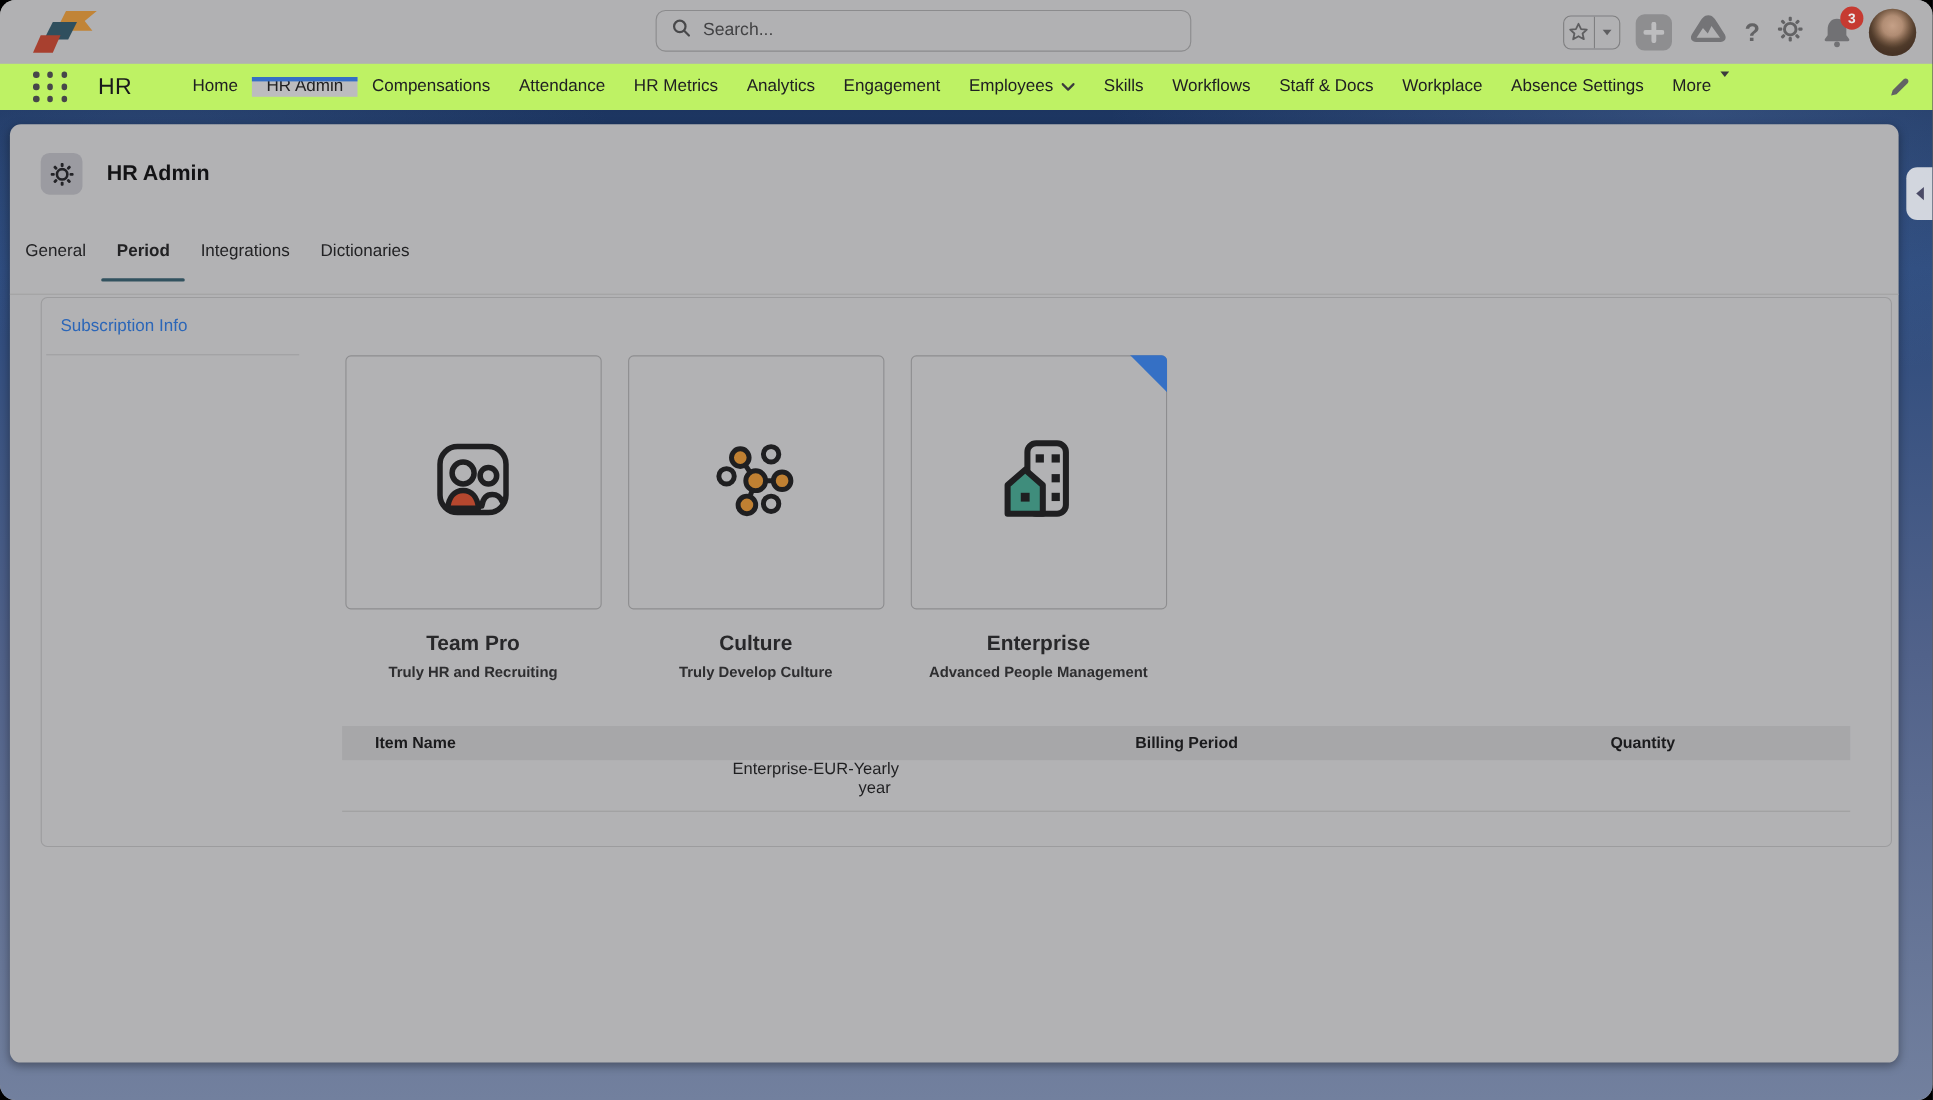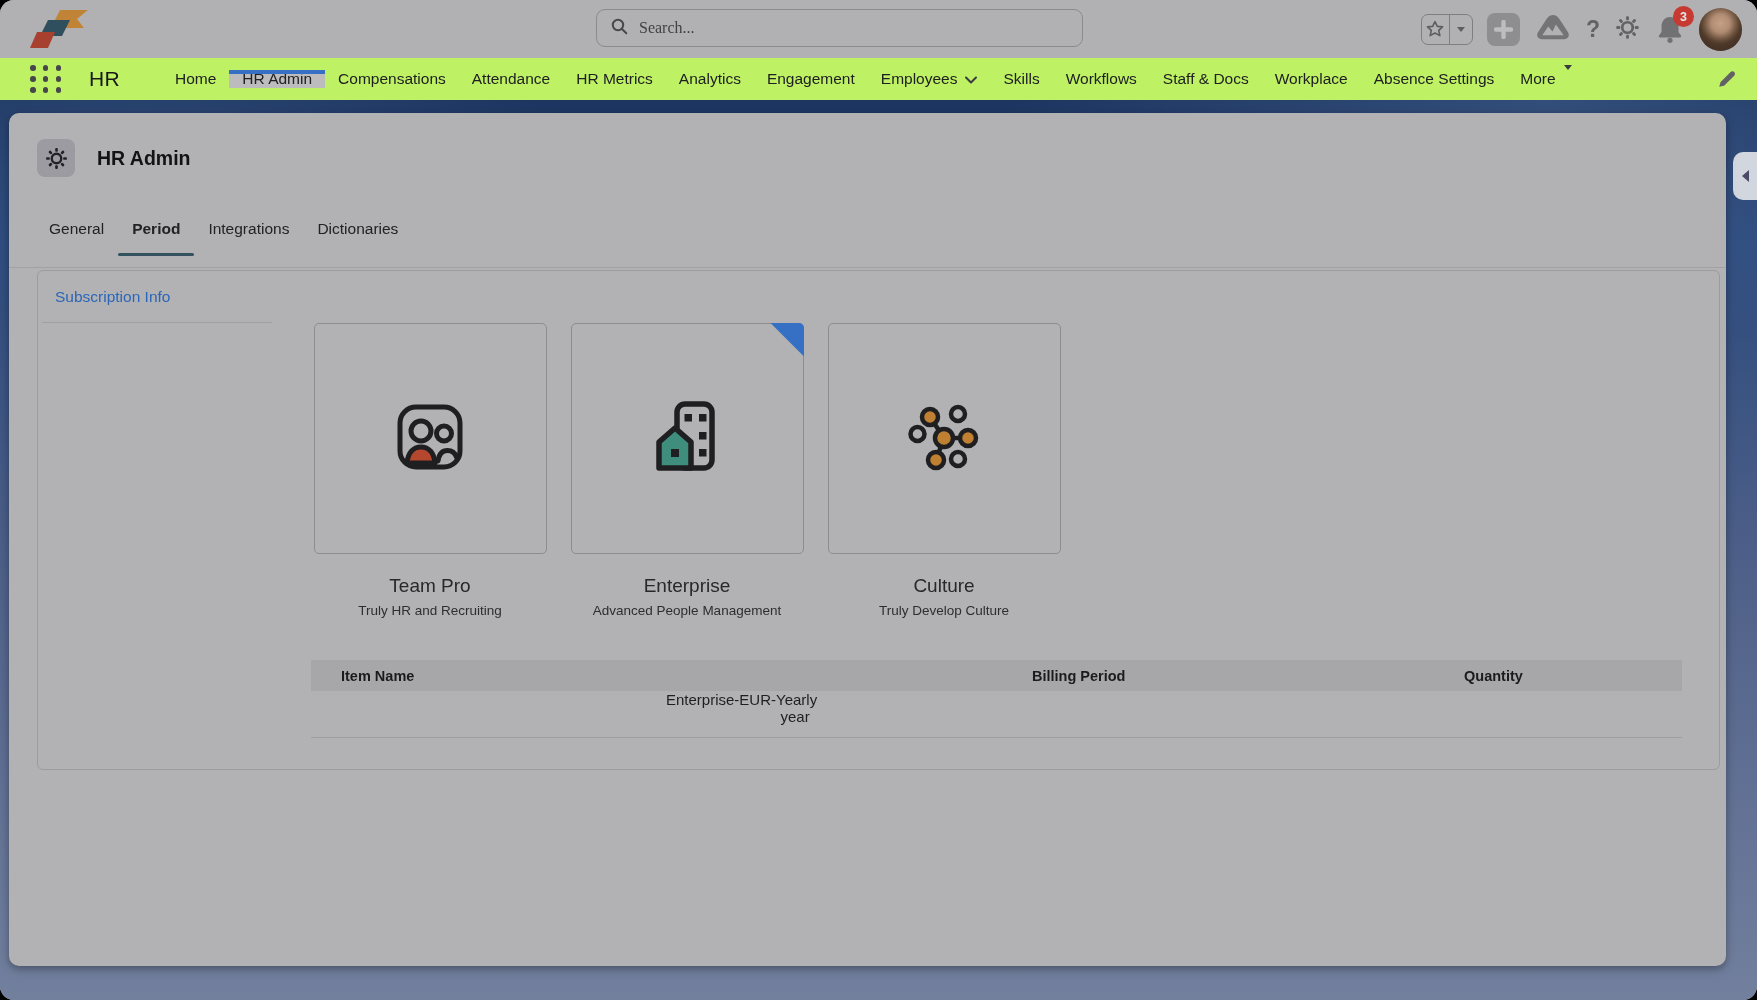--- a/index.html
+++ b/index.html
@@ -5,21 +5,21 @@
   html,body{margin:0;padding:0;background:#000;}
   *{box-sizing:border-box;}
   .screen{position:relative;width:1757px;height:1000px;border-radius:14px;overflow:hidden;
     background:#b1b1b3;font-family:"Liberation Sans",sans-serif;color:#1d1d1f;}
 
   
   .utilbar{position:relative;height:58px;background:#b1b1b3;}
   .logo{position:absolute;left:26px;top:7px;}
   .search-wrap{position:absolute;left:596px;top:9px;width:487px;height:38px;
     border:1.5px solid #8b8b8d;border-radius:9px;display:flex;align-items:center;
-    padding-left:14px;gap:9px;font-family:Liberation Serif, serif;}
+    padding-left:14px;gap:9px;}
   .search-wrap input{flex:1;border:none;outline:none;background:transparent;
     font-family:inherit;font-size:16px;color:#3c3c3e;}
   .search-wrap input::placeholder{color:#424244;opacity:1;}
   .util-icons{position:absolute;right:15px;top:0;height:58px;display:flex;align-items:center;gap:14px;}
   .fav-group{display:flex;height:31px;border:1.5px solid #7f7f81;border-radius:7px;overflow:hidden;}
   .fav-star{width:28px;display:grid;place-items:center;border-right:1.5px solid #7f7f81;}
   .fav-caret{width:22px;display:grid;place-items:center;}
   .caret-down{width:0;height:0;border-left:4.5px solid transparent;border-right:4.5px solid transparent;
     border-top:5.5px solid #5e5e60;}
   .sq-btn{width:33px;height:33px;border-radius:8px;background:#8e8e90;display:grid;place-items:center;}
@@ -57,35 +57,35 @@
   .side-handle i{width:0;height:0;border-top:6px solid transparent;border-bottom:6px solid transparent;
     border-right:7px solid #4a4a66;}
   .panel{position:absolute;left:9px;top:13px;width:1717px;height:853px;background:#b2b2b4;
     border-radius:10px;box-shadow:0 3px 9px rgba(0,0,0,.35);}
 
   .panel-head{position:absolute;left:28px;top:26px;display:flex;align-items:center;gap:22px;}
   .gear-badge{width:38px;height:38px;border-radius:8px;background:#9b9ba1;display:grid;place-items:center;}
   .page-title{font-size:19.5px;font-weight:bold;color:#131315;}
 
   .ptabs{position:absolute;top:90px;left:0;width:100%;height:65px;border-bottom:1px solid #a2a2a4;
-    display:flex;align-items:flex-start;padding-left:26px;}
+    display:flex;align-items:flex-start;}
   .ptab{height:52px;display:flex;align-items:center;padding:0 14px;position:relative;
     font-size:15.5px;color:#222224;cursor:default;}
   .ptab.active{font-weight:bold;}
   .ptab.active::after{content:'';position:absolute;left:0;right:0;bottom:-1px;height:3.5px;
     border-radius:2px;background:var(--tab-underline);}
 
   .section-box{position:absolute;left:28px;top:157px;width:1683px;height:500px;
     border:1px solid #9c9c9e;border-radius:6px;}
   .subnav{position:absolute;left:4px;top:0;width:230px;height:52px;border-bottom:1px solid #a0a0a2;
     display:flex;align-items:center;padding-left:13px;}
   .subnav-link{color:var(--link-blue);font-size:15.5px;cursor:default;}
 
   .plans{position:absolute;left:273px;top:52px;display:flex;gap:19px;}
-  .plan{width:238px;display:flex;flex-direction:column;align-items:center;}
+  .plan{width:238px;display:flex;flex-direction:column;align-items:center;font-weight:bold;}
   .plan-card{width:233px;height:231px;border:1.5px solid #8d8d8f;border-radius:5px;position:relative;
     display:grid;place-items:center;}
   .plan-corner{position:absolute;top:-1.5px;right:-1.5px;width:34px;height:34px;background:var(--accent-blue);
     clip-path:polygon(0 0,100% 0,100% 100%);border-top-right-radius:5px;}
   .plan-name{margin-top:21px;font-size:19px;color:#28282a;}
   .plan-desc{margin-top:6px;font-size:13.5px;color:#2e2e30;}
 
   .sub-table{position:absolute;left:273px;top:389px;width:1371px;font-size:14.5px;}
   .t-head{display:flex;height:31px;background:#a7a7a9;align-items:center;font-weight:bold;color:#1b1b1d;}
   .t-row{display:flex;height:47px;align-items:center;border-bottom:1px solid #9e9ea0;font-size:15px;color:#1f1f21;flex-direction:column;}
@@ -301,39 +301,20 @@
                   <rect x="6" y="6" width="60" height="60" rx="16" fill="none" stroke="#1f1f21" stroke-width="5"></rect>
                   <path d="M13 62 C14 52 19 46 27 46 C35 46 40 52 41 62 Z" fill="var(--plan-red)" stroke="#1f1f21" stroke-width="5" stroke-linejoin="round"></path>
                   <path d="M44 60 C45 53 48.5 49.5 53.5 49.5 C58 49.5 61 52 62.5 56" fill="none" stroke="#1f1f21" stroke-width="5" stroke-linecap="round"></path>
                   <circle cx="27" cy="30" r="10" fill="none" stroke="#1f1f21" stroke-width="5"></circle>
                   <circle cx="50" cy="32.5" r="7.5" fill="none" stroke="#1f1f21" stroke-width="5"></circle>
                 </svg>
               </span>
             </div>
             <div class="plan-name">Team Pro</div>
             <div class="plan-desc">Truly HR and Recruiting</div>
-          </div>
-
-          <div class="plan">
-            <div class="plan-card">
-              <div class="plan-corner"></div>
-              <span>
-                <svg width="74" height="80" viewBox="0 0 74 80">
-                  <rect x="27" y="7" width="35" height="64" rx="8" fill="none" stroke="#1f1f21" stroke-width="5.5"></rect>
-                  <rect x="34.5" y="17" width="7.5" height="7.5" fill="#1f1f21"></rect>
-                  <rect x="49" y="17" width="7.5" height="7.5" fill="#1f1f21"></rect>
-                  <rect x="49" y="35" width="7.5" height="7.5" fill="#1f1f21"></rect>
-                  <rect x="49" y="52" width="7.5" height="7.5" fill="#1f1f21"></rect>
-                  <path d="M9 45 L25 31 L41 45 L41 71 L9 71 Z" fill="var(--plan-teal)" stroke="#1f1f21" stroke-width="5.5" stroke-linejoin="round"></path>
-                  <rect x="21" y="52" width="8" height="8" fill="#1f1f21"></rect>
-                </svg>
-              </span>
-            </div>
-            <div class="plan-name">Enterprise</div>
-            <div class="plan-desc">Advanced People Management</div>
           </div>
 
           <div class="plan">
             <div class="plan-card">
               <span>
                 <svg width="78" height="74" viewBox="0 0 78 74">
                   <line x1="39" y1="38" x2="25" y2="17" stroke="#1f1f21" stroke-width="4.5"></line>
                   <line x1="39" y1="38" x2="63" y2="38" stroke="#1f1f21" stroke-width="4.5"></line>
                   <line x1="39" y1="38" x2="31" y2="60" stroke="#1f1f21" stroke-width="4.5"></line>
                   <circle cx="53" cy="14" r="7" fill="none" stroke="#1f1f21" stroke-width="4.5"></circle>
@@ -342,20 +323,39 @@
                   <circle cx="25" cy="17" r="8" fill="var(--plan-orange)" stroke="#1f1f21" stroke-width="4.5"></circle>
                   <circle cx="63" cy="38" r="8" fill="var(--plan-orange)" stroke="#1f1f21" stroke-width="4.5"></circle>
                   <circle cx="31" cy="60" r="8" fill="var(--plan-orange)" stroke="#1f1f21" stroke-width="4.5"></circle>
                   <circle cx="39" cy="38" r="9" fill="var(--plan-orange)" stroke="#1f1f21" stroke-width="4.5"></circle>
                 </svg>
               </span>
             </div>
             <div class="plan-name">Culture</div>
             <div class="plan-desc">Truly Develop Culture</div>
           </div>
+
+          <div class="plan">
+            <div class="plan-card">
+              <div class="plan-corner"></div>
+              <span>
+                <svg width="74" height="80" viewBox="0 0 74 80">
+                  <rect x="27" y="7" width="35" height="64" rx="8" fill="none" stroke="#1f1f21" stroke-width="5.5"></rect>
+                  <rect x="34.5" y="17" width="7.5" height="7.5" fill="#1f1f21"></rect>
+                  <rect x="49" y="17" width="7.5" height="7.5" fill="#1f1f21"></rect>
+                  <rect x="49" y="35" width="7.5" height="7.5" fill="#1f1f21"></rect>
+                  <rect x="49" y="52" width="7.5" height="7.5" fill="#1f1f21"></rect>
+                  <path d="M9 45 L25 31 L41 45 L41 71 L9 71 Z" fill="var(--plan-teal)" stroke="#1f1f21" stroke-width="5.5" stroke-linejoin="round"></path>
+                  <rect x="21" y="52" width="8" height="8" fill="#1f1f21"></rect>
+                </svg>
+              </span>
+            </div>
+            <div class="plan-name">Enterprise</div>
+            <div class="plan-desc">Advanced People Management</div>
+          </div>
         </div>
 
         <div class="sub-table">
           <div class="t-head">
             <div class="c1">Item Name</div>
             <div class="c2">Billing Period</div>
             <div class="c3">Quantity</div>
           </div>
           <div class="t-row">
             <div class="c1">Enterprise-EUR-Yearly</div>

